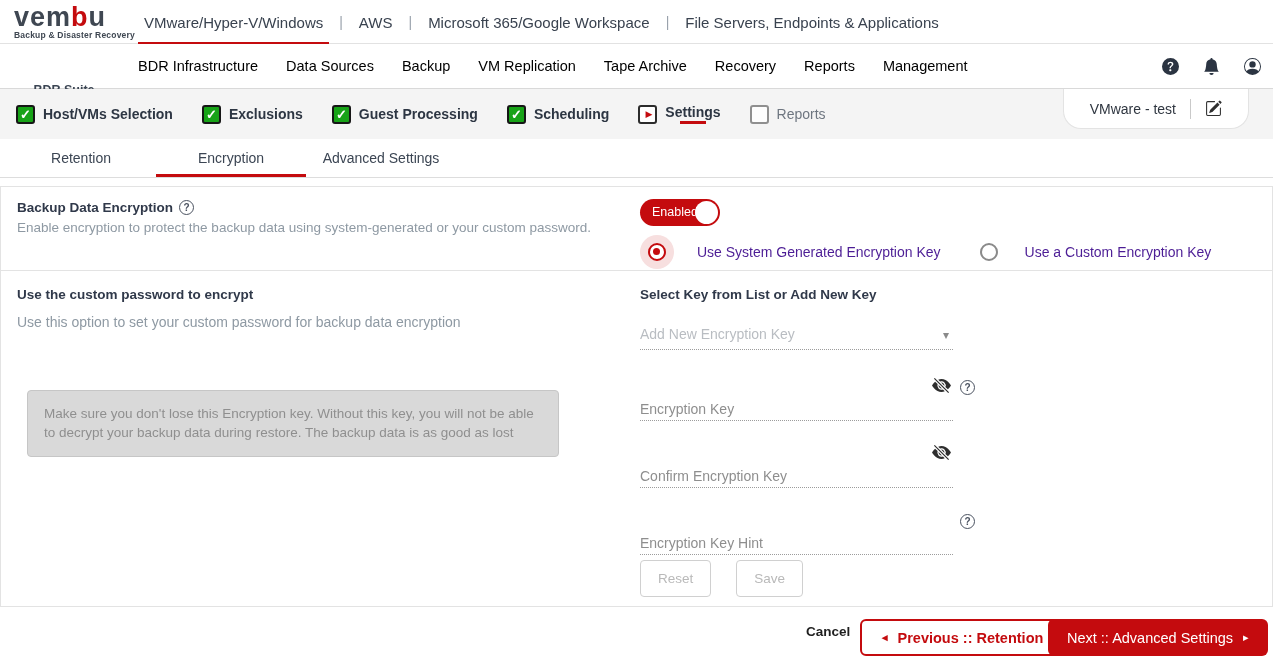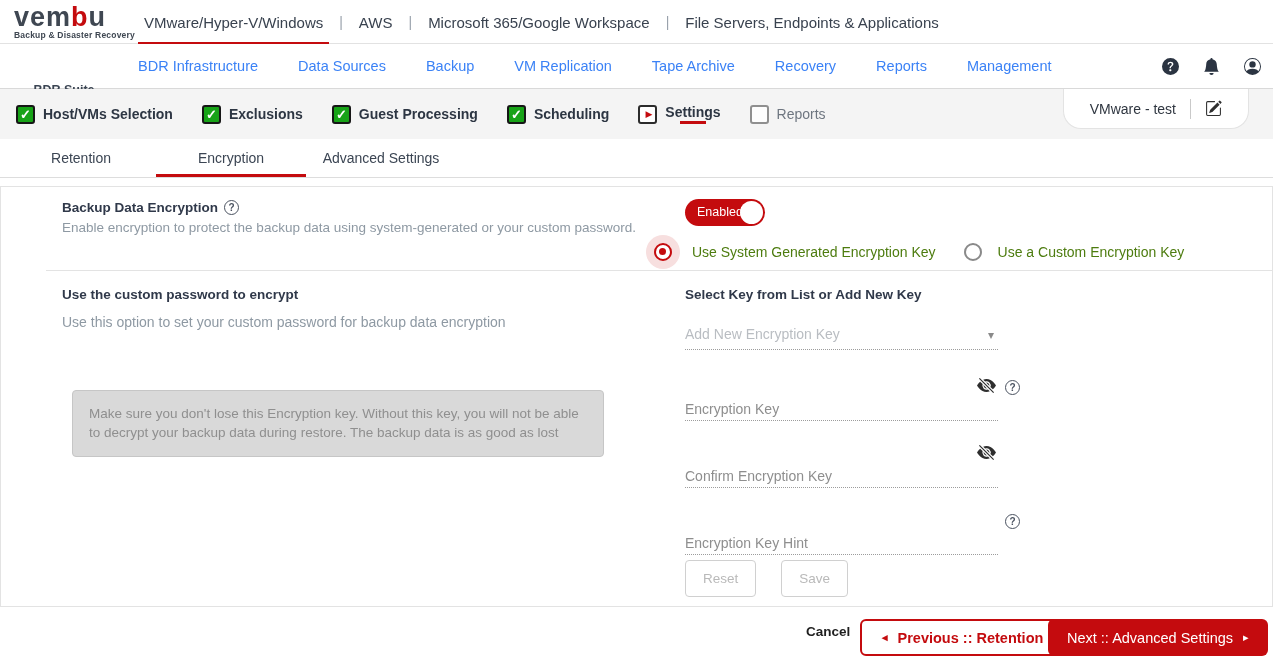--- a/index.html
+++ b/index.html
@@ -14,21 +14,21 @@
   .logo-tag { font-size:8.5px; color:#3f4752; font-weight:700; letter-spacing:.2px; }
   .prod-nav { position:absolute; left:142px; top:0; height:44px; display:flex; align-items:center; gap:14px; font-size:15px; color:#39424f; }
   .prod-item { position:relative; height:44px; display:flex; align-items:center; padding:0 2px; cursor:pointer; }
   .prod-item.active::after { content:""; position:absolute; left:-4px; right:-4px; bottom:-2px; height:4px; background:#c40b0e; }
   .prod-sep { color:#9aa2ac; font-size:14px; }
 
   
   .hdr2 { position:relative; height:45px; background:#fff; border-bottom:1px solid #d9d9d9; }
   .suite { position:absolute; left:20px; top:6px; width:88px; text-align:center; line-height:16px; font-size:12.5px; }
   .suite-title { font-weight:700;margin-top:32px; }
-  .main-nav { position:absolute; left:138px; top:0; height:44px; display:flex; align-items:center; gap:40px; font-size:14.5px; color:#3b82f6; }
+  .main-nav { position:absolute; left:138px; top:0; height:44px; display:flex; align-items:center; gap:28px; font-size:14.5px; color:#000000; }
   .main-nav span { cursor:pointer; }
   .hdr-icons { position:absolute; right:12px; top:0; height:44px; display:flex; align-items:center; gap:24px; }
   .hdr-icons .ic { width:17px; height:17px; cursor:pointer; display:flex; }
 
   
   .wizbar { position:relative; height:50px; background:#f4f4f4; }
   .steps { position:absolute; left:16px; top:0; height:50px; display:flex; align-items:center; gap:29px; }
   .step { display:flex; align-items:center; gap:8px; cursor:pointer; }
   .chk { width:19px; height:19px; border-radius:3px; display:flex; align-items:center; justify-content:center; }
   .chk.done { background:#17a317; border:2px solid #161616; color:#fff; font-size:13px; font-weight:700; line-height:1; }
@@ -41,32 +41,32 @@
   .jobname { font-size:14px; color:#2f3640; }
   .vsep { width:1px; height:20px; background:#c9c9c9; }
   .edit-ic { width:17px; height:17px; cursor:pointer; display:flex; }
 
   
   .subtabs { height:39px; background:#fff; border-bottom:1px solid #ddd; display:flex; padding-left:6px; }
   .stab { position:relative; width:150px; display:flex; align-items:center; justify-content:center; font-size:14px; color:#3b4553; cursor:pointer; }
   .stab.active::after { content:""; position:absolute; left:0; right:0; bottom:0; height:3px; background:#c40b0e; }
 
   
-  .panel { margin-top:8px; height:421px; border:1px solid #e3e3e3; background:#fff; position:relative;padding-left:45px; }
+  .panel { margin-top:8px; height:421px; border:1px solid #e3e3e3; background:#fff; position:relative; }
   .sec1 { position:relative; height:84px; border-bottom:1px solid #e3e3e3; }
   .sec-title { font-size:13.5px; font-weight:700; color:#30394a; display:flex; align-items:center; gap:6px; }
   .sec-desc { font-size:13.5px; color:#8e99a3; margin-top:5px; }
   .sec1-left { position:absolute; left:16px; top:13px; }
   .qmark { width:15px; height:15px; border:1.4px solid #4a5260; border-radius:50%; color:#4a5260; font-size:10px; font-weight:700; display:inline-flex; align-items:center; justify-content:center; cursor:pointer; }
 
   .toggle { position:absolute; left:639px; top:12px; width:80px; height:27px; background:#c40b0e; border-radius:14px; cursor:pointer; }
   .toggle-label { position:absolute; left:12px; top:6px; font-size:12.5px; color:#fff; }
   .toggle-knob { position:absolute; right:2px; top:2px; width:23px; height:23px; background:#fff; border-radius:50%; }
 
-  .radio-row { position:absolute; left:604px; top:56px; display:flex; align-items:center; gap:16px; font-size:14px; color:#4d7c0f; }
+  .radio-row { position:absolute; left:643px; top:56px; display:flex; align-items:center; gap:27px; font-size:14px; color:#4c1d95; }
   .radio { width:18px; height:18px; border-radius:50%; flex:none; cursor:pointer; }
   .radio.sel { border:2.5px solid #c40b0e; background:#fff; position:relative; box-shadow:0 0 0 8px #f7dfdf; margin:0 4px; }
   .radio.sel::after { content:""; position:absolute; left:3px; top:3px; width:7px; height:7px; border-radius:50%; background:#c40b0e; }
   .radio.unsel { border:2px solid #8a8a8a; background:#fff; margin-left:12px; }
 
   .sec2 { position:relative; height:335px; }
   .sec2-left-title { position:absolute; left:16px; top:16px; font-size:13.5px; font-weight:700; color:#30394a; }
   .sec2-left-sub { position:absolute; left:16px; top:43px; font-size:14px; color:#8e99a3; }
   .warnbox { position:absolute; left:26px; top:119px; width:532px; height:67px; background:#d9d9d9; border:1px solid #c6c6c6; border-radius:4px; padding:13px 16px; font-size:13.5px; line-height:19px; color:#8f8f8f; }
 

